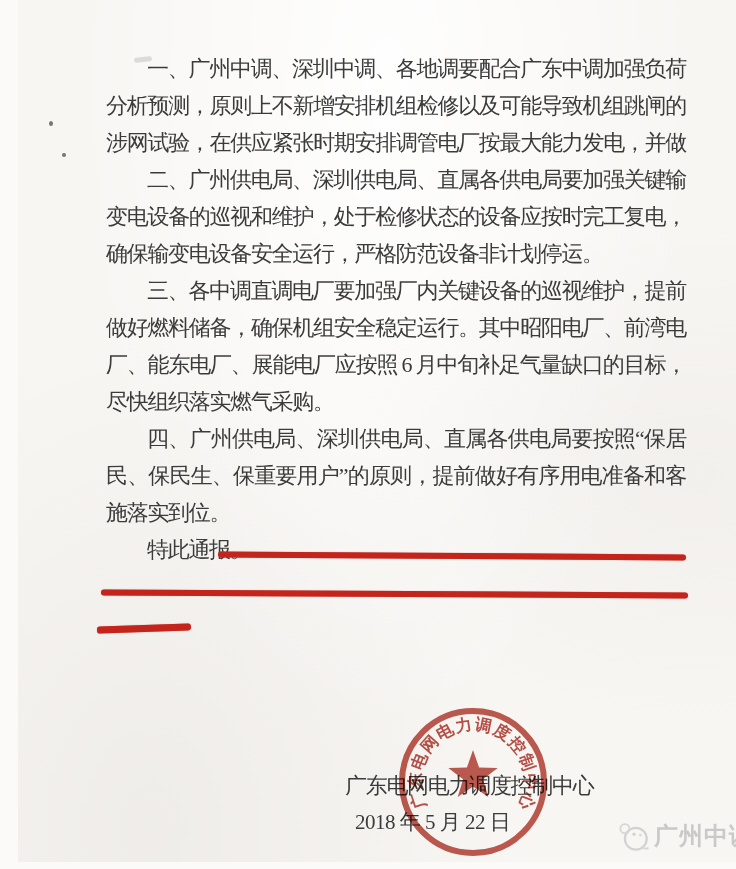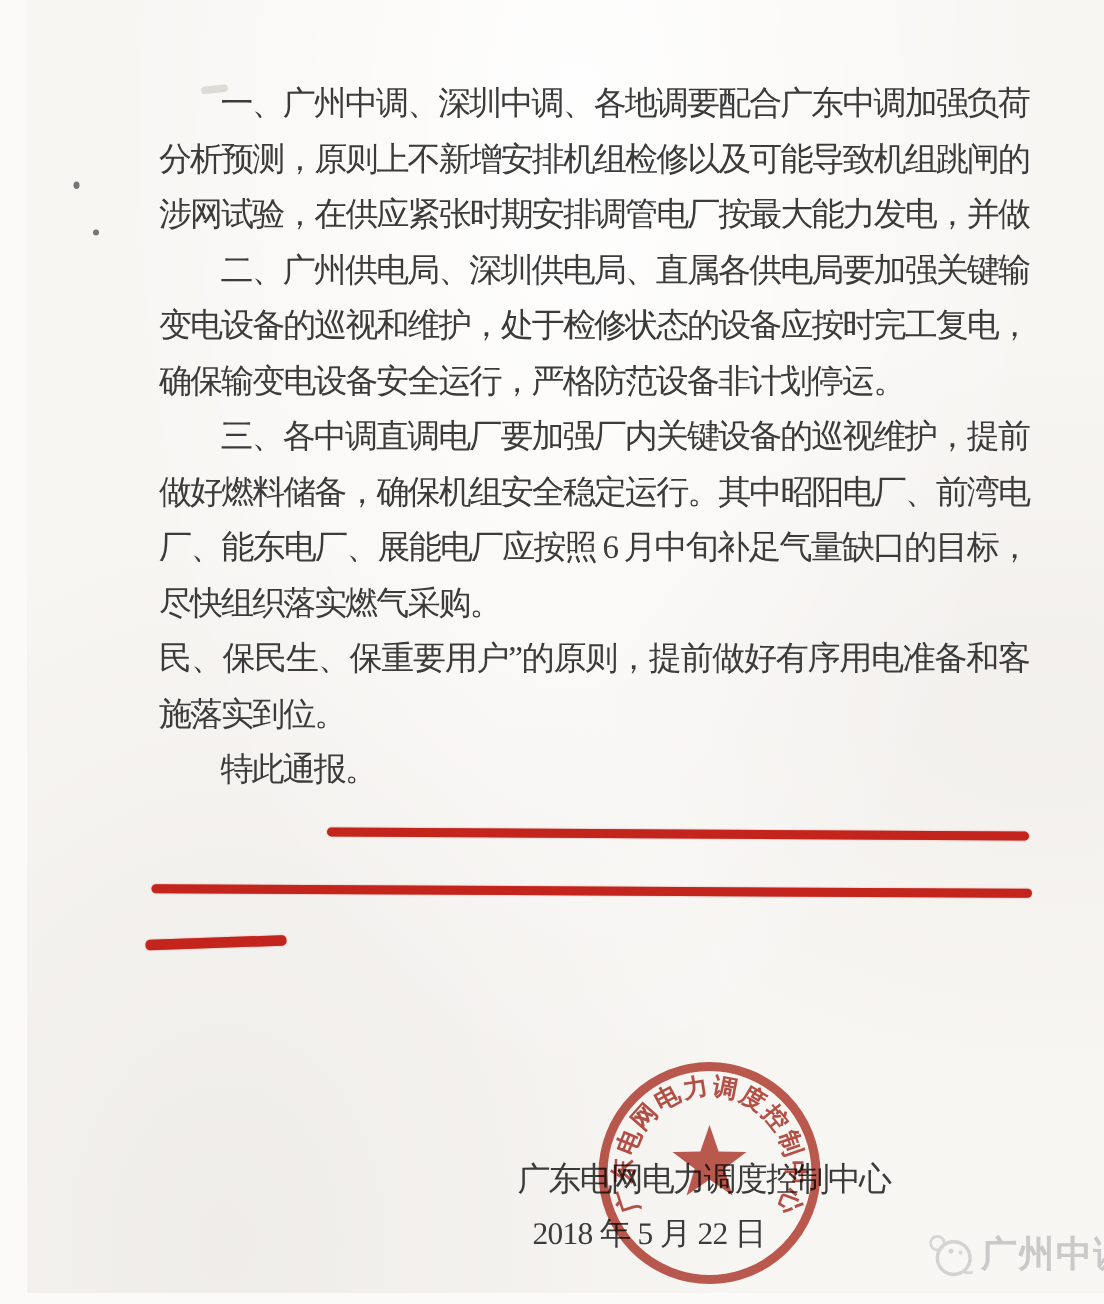--- a/index.html
+++ b/index.html
@@ -78,20 +78,21 @@
       <div class="line j ind">一、广州中调、深圳中调、各地调要配合广东中调加强负荷</div>
       <div class="line j">分析预测，原则上不新增安排机组检修以及可能导致机组跳闸的</div>
       <div class="line j">涉网试验，在供应紧张时期安排调管电厂按最大能力发电，并做</div>
       <div class="line j ind">二、广州供电局、深圳供电局、直属各供电局要加强关键输</div>
       <div class="line j">变电设备的巡视和维护，处于检修状态的设备应按时完工复电，</div>
       <div class="line">确保输变电设备安全运行，严格防范设备非计划停运。</div>
       <div class="line j ind">三、各中调直调电厂要加强厂内关键设备的巡视维护，提前</div>
       <div class="line j">做好燃料储备，确保机组安全稳定运行。其中昭阳电厂、前湾电</div>
       <div class="line j">厂、能东电厂、展能电厂应按照 6 月中旬补足气量缺口的目标，</div>
       <div class="line">尽快组织落实燃气采购。</div>
+      <div class="line j ind">四、广州供电局、深圳供电局、直属各供电局要按照“保居</div>
       <div class="line j">民、保民生、保重要用户”的原则，提前做好有序用电准备和客</div>
       <div class="line">施落实到位。</div>
       <div class="line ind">特此通报。</div>
     </div>
 
   <div class="redline" id="underline-1"></div>
   <div class="redline" id="underline-2"></div>
   <div class="redline" id="underline-3"></div>
 
   <div class="sig-org">广东电网电力调度控制中心</div>

